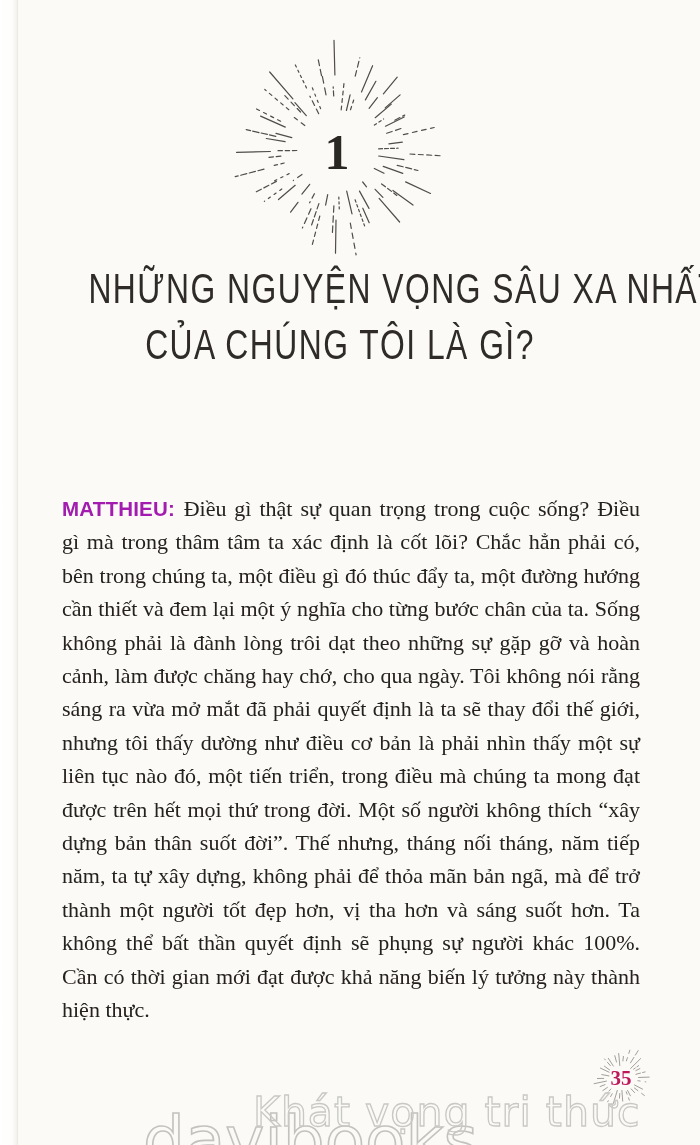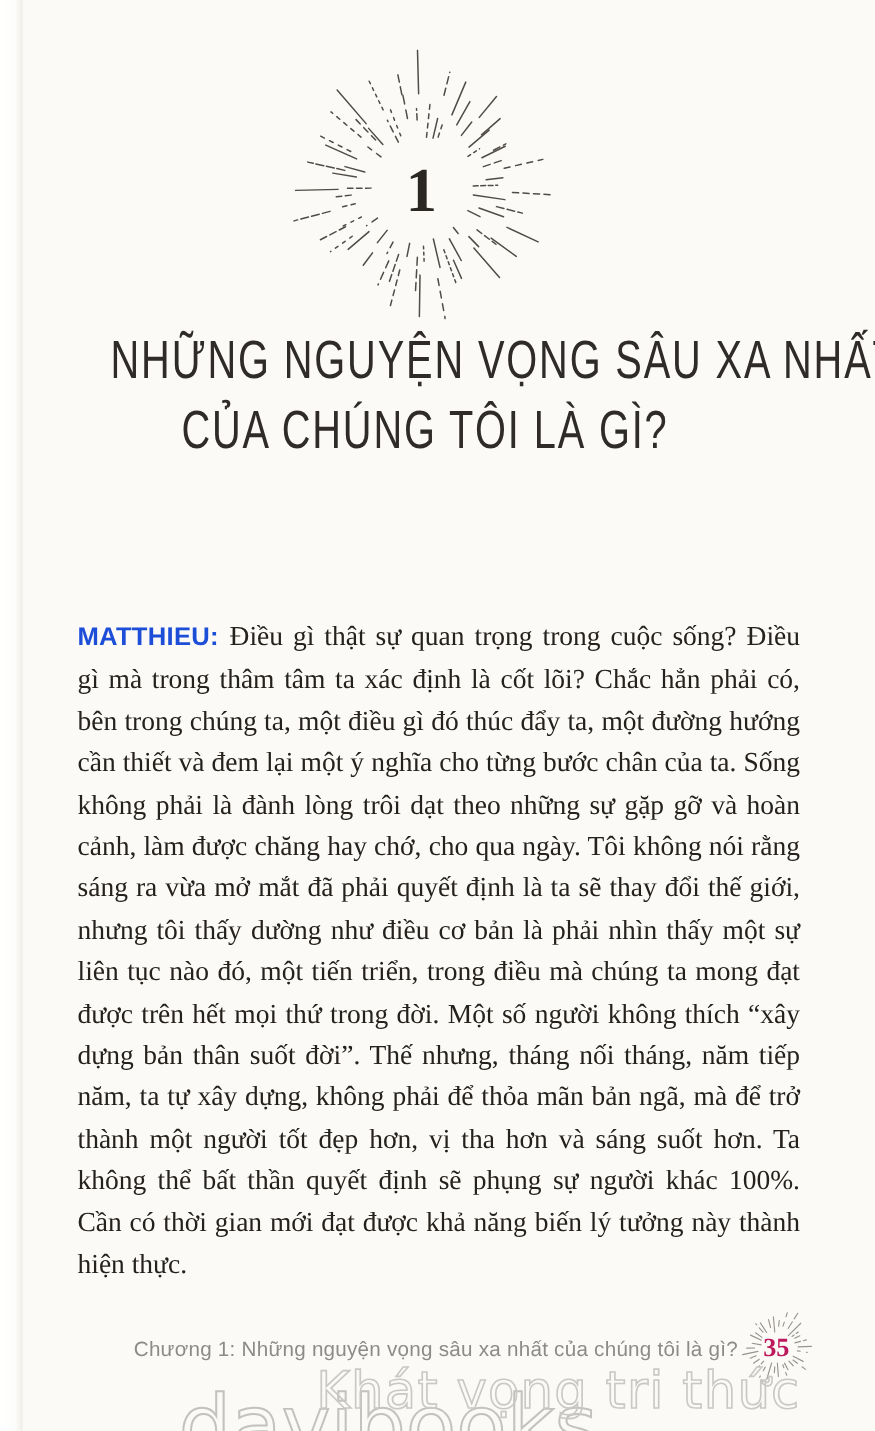--- a/index.html
+++ b/index.html
@@ -67,21 +67,21 @@
     line-height: 33.4px;
     color: #25211d;
     text-align: justify;
     text-justify: inter-word;
   }
   .speaker {
     font-family: "Liberation Sans", sans-serif;
     font-weight: 700;
     font-size: 20.5px;
     letter-spacing: 0.2px;
-    color: #1d4ed8;
+    color: #a21caf;
     margin-right: 0.42em;
   }
 
   .footer-label {
     position: absolute;
     left: 107px; top: 1071px;
     width: 480px;
     font-family: "Liberation Sans", sans-serif;
     font-size: 16.5px;
     letter-spacing: 0.2px;
@@ -213,21 +213,20 @@
     </svg>
   <div class="chapter-number">1</div>
 
   <div class="title-block">
     <span class="title-line">NHỮNG NGUYỆN VỌNG SÂU XA NHẤT</span>
     <span class="title-line">CỦA CHÚNG TÔI LÀ GÌ?</span>
   </div>
 
   <p class="body-text"><span class="speaker">MATTHIEU:</span><span>Điều gì thật sự quan trọng trong cuộc sống? Điều gì mà trong thâm tâm ta xác định là cốt lõi? Chắc hẳn phải có, bên trong chúng ta, một điều gì đó thúc đẩy ta, một đường hướng cần thiết và đem lại một ý nghĩa cho từng bước chân của ta. Sống không phải là đành lòng trôi dạt theo những sự gặp gỡ và hoàn cảnh, làm được chăng hay chớ, cho qua ngày. Tôi không nói rằng sáng ra vừa mở mắt đã phải quyết định là ta sẽ thay đổi thế giới, nhưng tôi thấy dường như điều cơ bản là phải nhìn thấy một sự liên tục nào đó, một tiến triển, trong điều mà chúng ta mong đạt được trên hết mọi thứ trong đời. Một số người không thích “xây dựng bản thân suốt đời”. Thế nhưng, tháng nối tháng, năm tiếp năm, ta tự xây dựng, không phải để thỏa mãn bản ngã, mà để trở thành một người tốt đẹp hơn, vị tha hơn và sáng suốt hơn. Ta không thể bất thần quyết định sẽ phụng sự người khác 100%. Cần có thời gian mới đạt được khả năng biến lý tưởng này thành hiện thực.</span></p>
 
-  <div class="footer-label">Chương 1: Những nguyện vọng sâu xa nhất của chúng tôi là gì?</div>
 
   <svg class="burst-small" viewBox="0 0 80 80" aria-hidden="true">
       <g stroke="#98948f" stroke-width="0.9" stroke-linecap="round">
         <line x1="58.5" y1="39.5" x2="69.2" y2="39.1"></line>
         <line x1="57.9" y1="42.7" x2="65.8" y2="43.9" stroke-dasharray="2.3 5.0"></line>
         <line x1="54.5" y1="47.0" x2="62.5" y2="51.1"></line>
         <line x1="54.4" y1="50.0" x2="64.4" y2="57.5" stroke-dasharray="4.4 4.6"></line>
         <line x1="51.1" y1="50.9" x2="54.6" y2="54.6"></line>
         <line x1="47.6" y1="52.5" x2="50.4" y2="57.8"></line>
         <line x1="46.2" y1="53.8" x2="49.4" y2="62.2" stroke-dasharray="2.6 3.9"></line>

